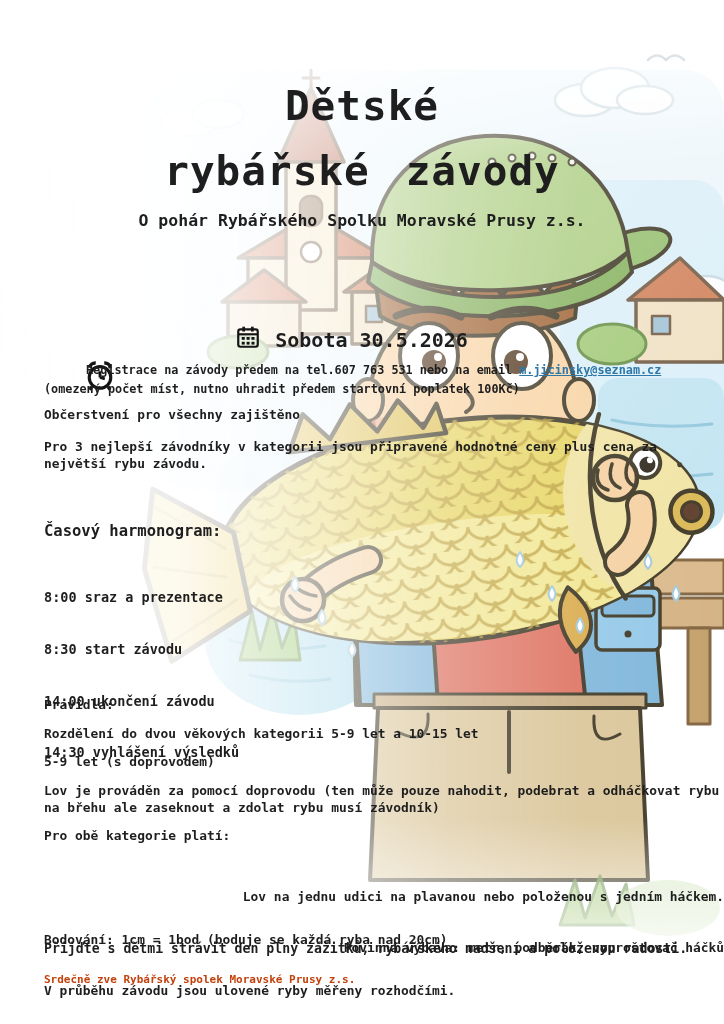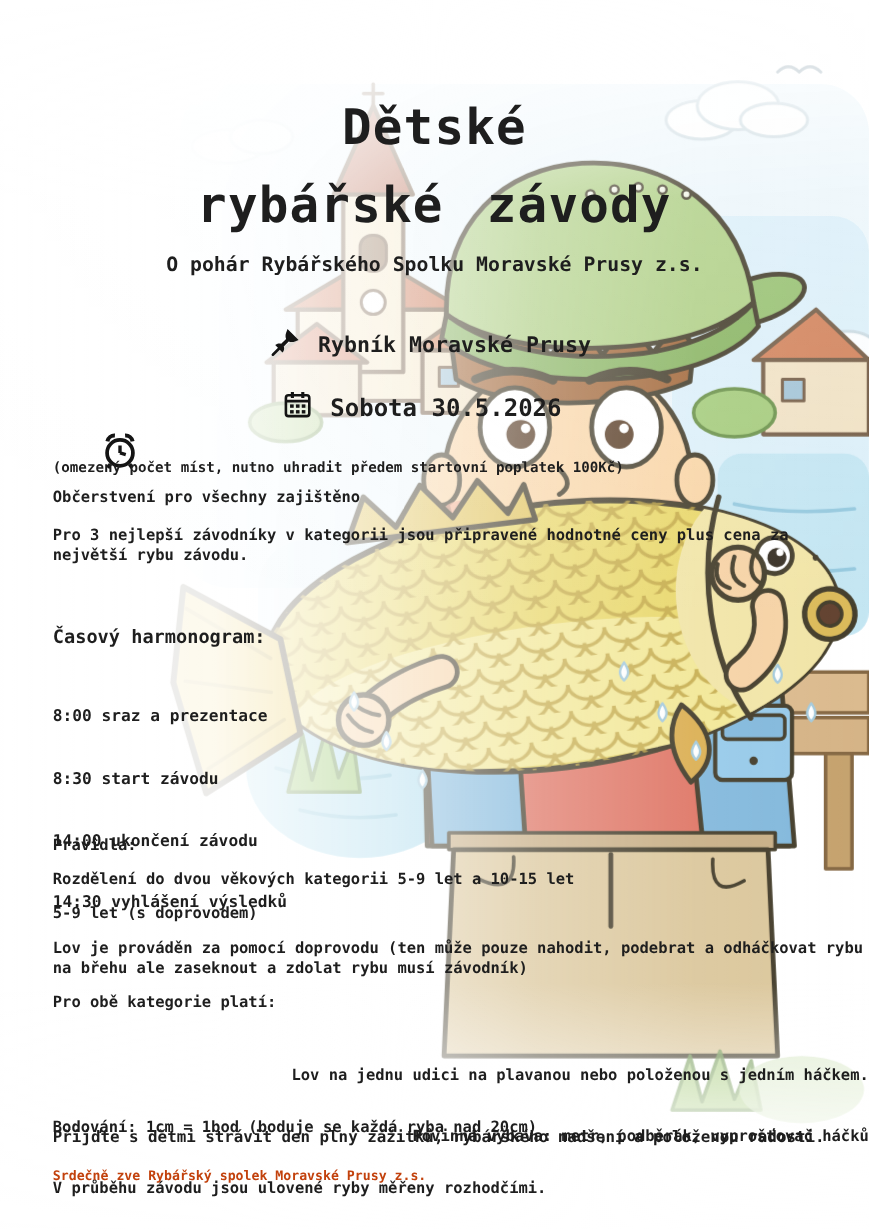--- a/index.html
+++ b/index.html
@@ -218,29 +218,20 @@
     </g>
 
     <rect x="0" y="0" width="724" height="1024" fill="url(#fadeX)"></rect>
     <rect x="0" y="0" width="724" height="1024" fill="url(#fadeY)"></rect>
   </svg>
 
   <div class="abs center t1">Dětské</div>
   <div class="abs center t2">rybářské závody</div>
   <div class="abs center sub">O pohár Rybářského Spolku Moravské Prusy z.s.</div>
 
-  <div class="abs loc row">
-    <span class="icon">
-      <svg width="26" height="26" viewBox="0 0 24 24">
-        <path fill="#141414" d="M13.5 2 L22 10.5 L19.2 11.6 C17.6 12.2 15.8 12.2 14.4 11.6 L10.6 15.4 C11.2 17 10.8 18.8 9.6 20 L4 14.4 C5.2 13.2 7 12.8 8.6 13.4 L12.4 9.6 C11.8 8.2 11.8 6.4 12.4 4.8 Z"></path>
-        <path d="M7.8 16.2 L2.2 21.8" fill="none" stroke="#141414" stroke-width="2" stroke-linecap="round"></path>
-      </svg>
-    </span>
-    <span>Rybník Moravské Prusy</span>
-  </div>
 
   <div class="abs date row">
     <span class="icon">
       <svg width="26" height="26" viewBox="0 0 24 24">
         <rect x="3" y="5" width="18" height="16" rx="2" fill="none" stroke="#141414" stroke-width="2"></rect>
         <line x1="3" y1="9.5" x2="21" y2="9.5" stroke="#141414" stroke-width="2"></line>
         <line x1="8" y1="2.5" x2="8" y2="7" stroke="#141414" stroke-width="2.4"></line>
         <line x1="16" y1="2.5" x2="16" y2="7" stroke="#141414" stroke-width="2.4"></line>
         <g fill="#141414">
           <rect x="6.2" y="12" width="2.8" height="2.6"></rect>
@@ -257,20 +248,21 @@
 
   <span class="abs alarm icon">
     <svg width="34" height="34" viewBox="0 0 24 24" fill="none" stroke="#141414">
       <circle cx="12" cy="13" r="7.6" stroke-width="2.2"></circle>
       <path d="M12 13 L12 8.6 M12 13 L15.4 14" stroke-width="2"></path>
       <path d="M4.6 6.2 A4.2 4.2 0 0 1 9 2.8" stroke-width="2.4"></path>
       <path d="M19.4 6.2 A4.2 4.2 0 0 0 15 2.8" stroke-width="2.4"></path>
       <path d="M6.4 19.6 L4.8 21.8 M17.6 19.6 L19.2 21.8" stroke-width="2.2"></path>
     </svg>
   </span>
+  <div class="abs regline"><span>Registrace na závody předem na tel.607 763 531 nebo na email </span><a class="email">m.jicinsky@seznam.cz</a></div>
   <div class="abs regnote">(omezený počet míst, nutno uhradit předem startovní poplatek 100Kč)</div>
 
   <div class="abs refresh body13">Občerstvení pro všechny zajištěno</div>
   <div class="abs prizes body13">Pro 3 nejlepší závodníky v kategorii jsou připravené hodnotné ceny plus cena za největší rybu závodu.</div>
 
   <div class="abs schedhead">Časový harmonogram:</div>
   <div class="abs sched">
     <div><span>8:00</span> <span>sraz a prezentace</span></div>
     <div><span>8:30</span> <span>start závodu</span></div>
     <div><span>14:00</span> <span>ukončení závodu</span></div>

